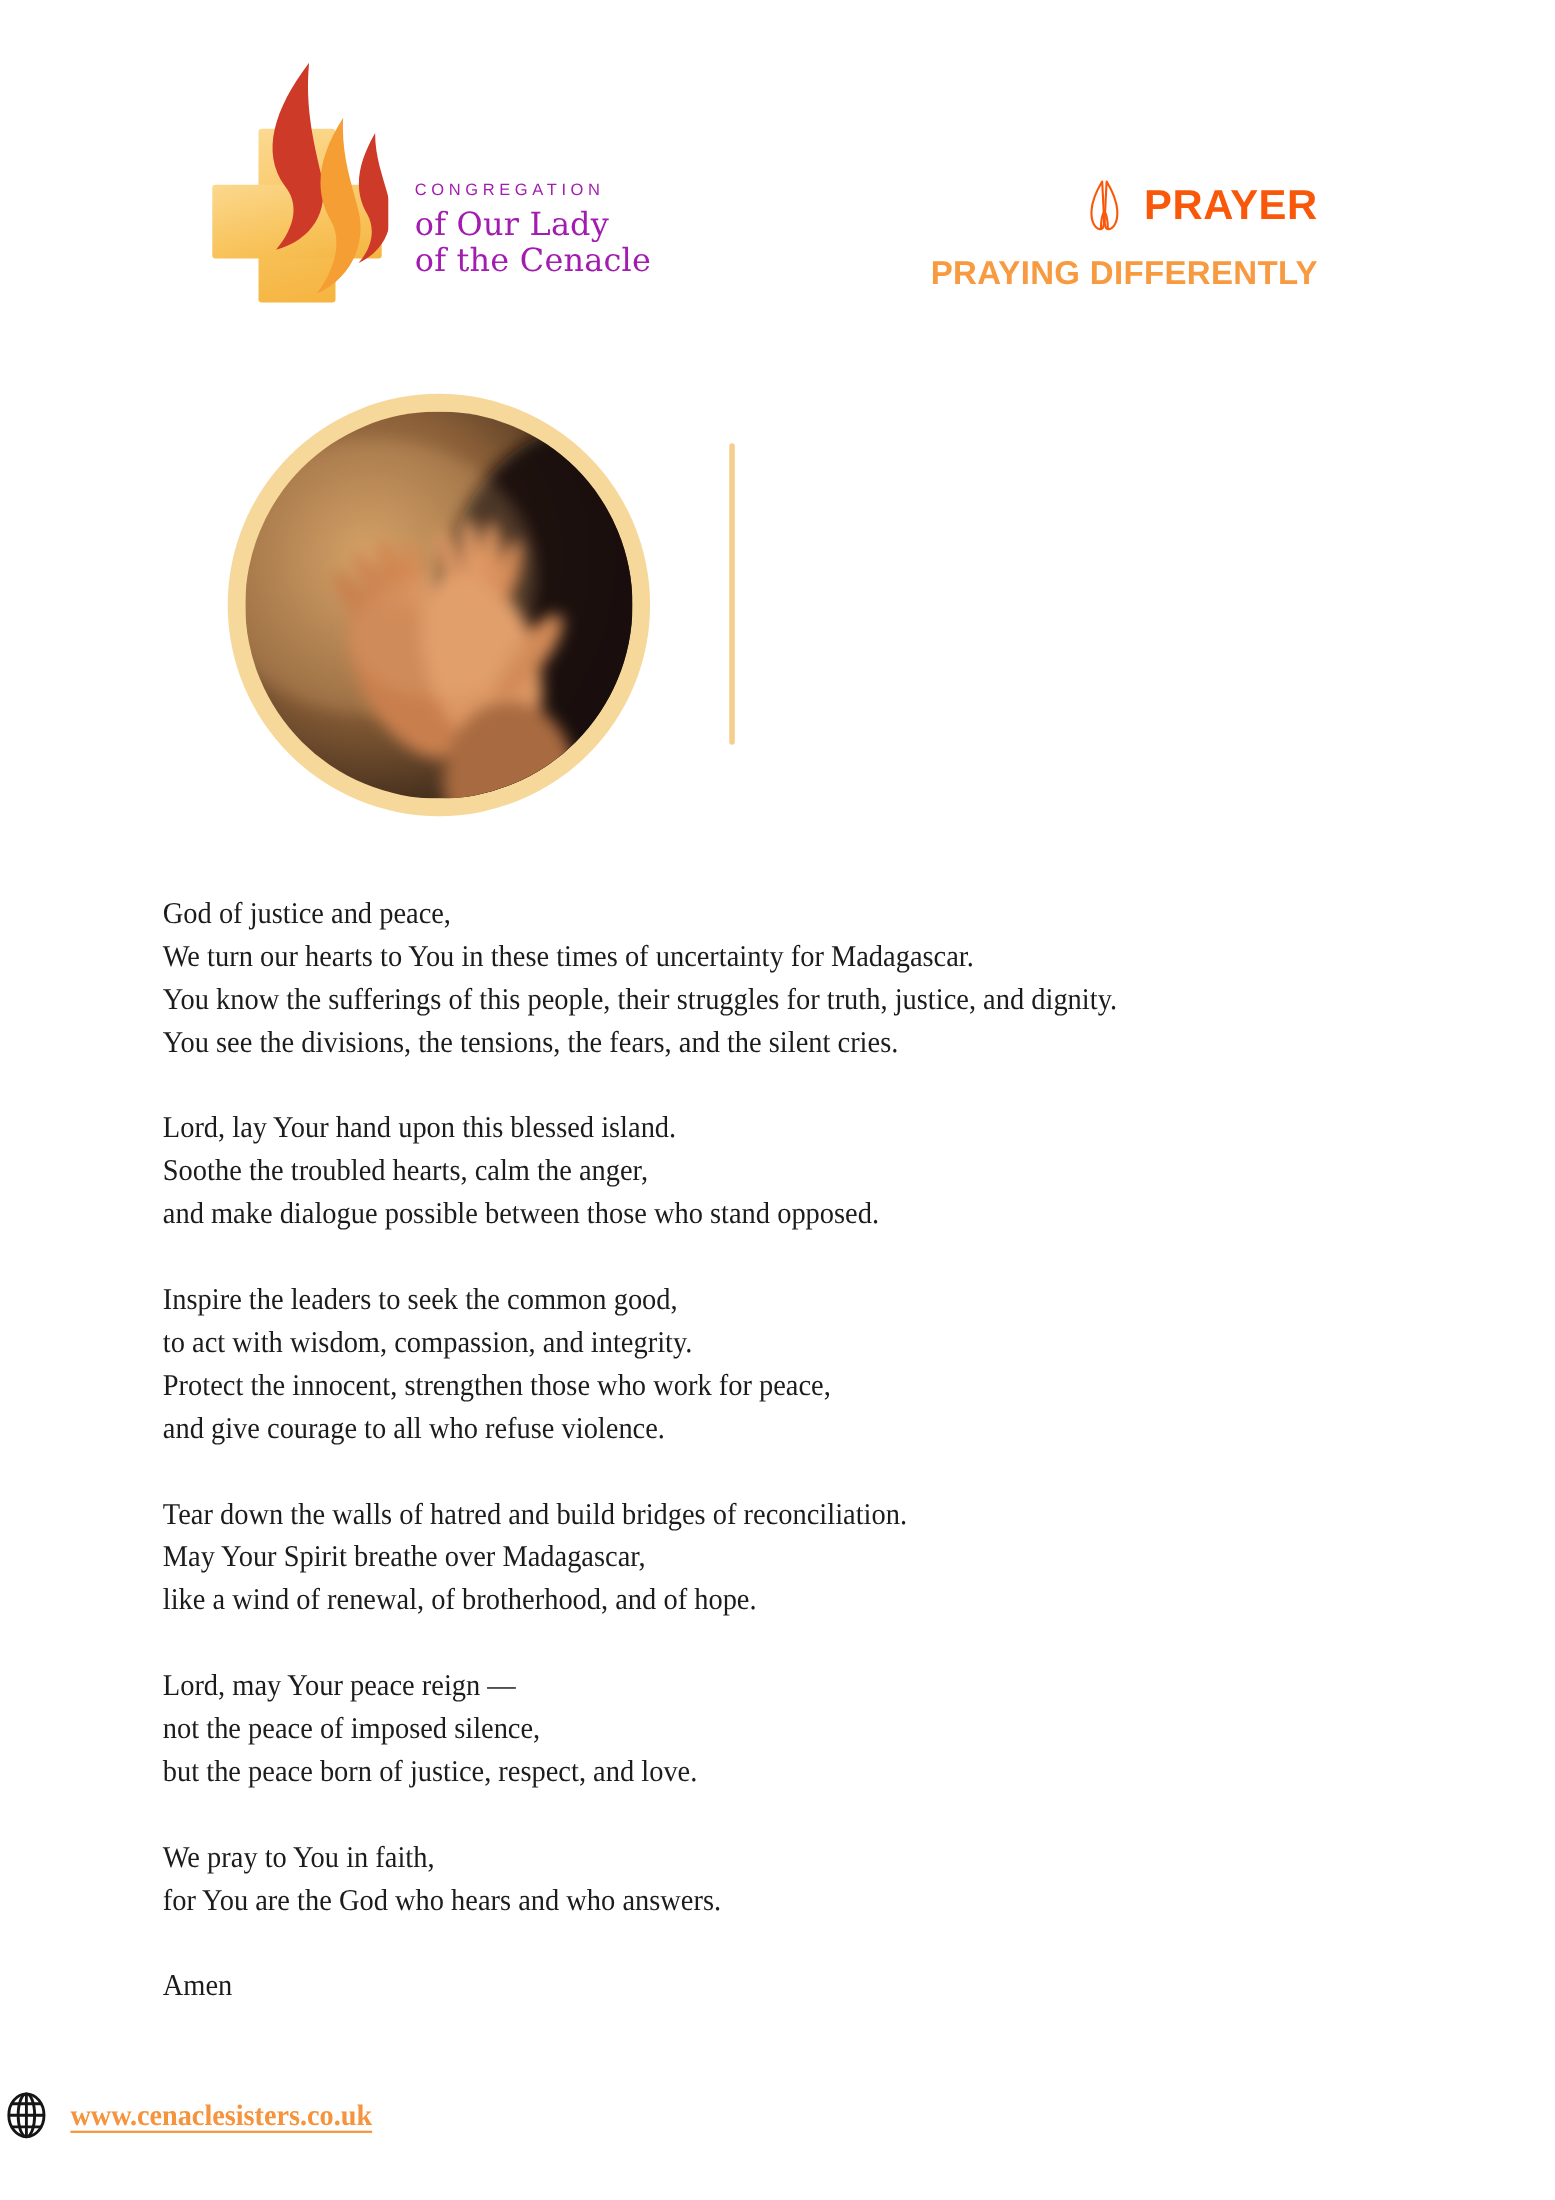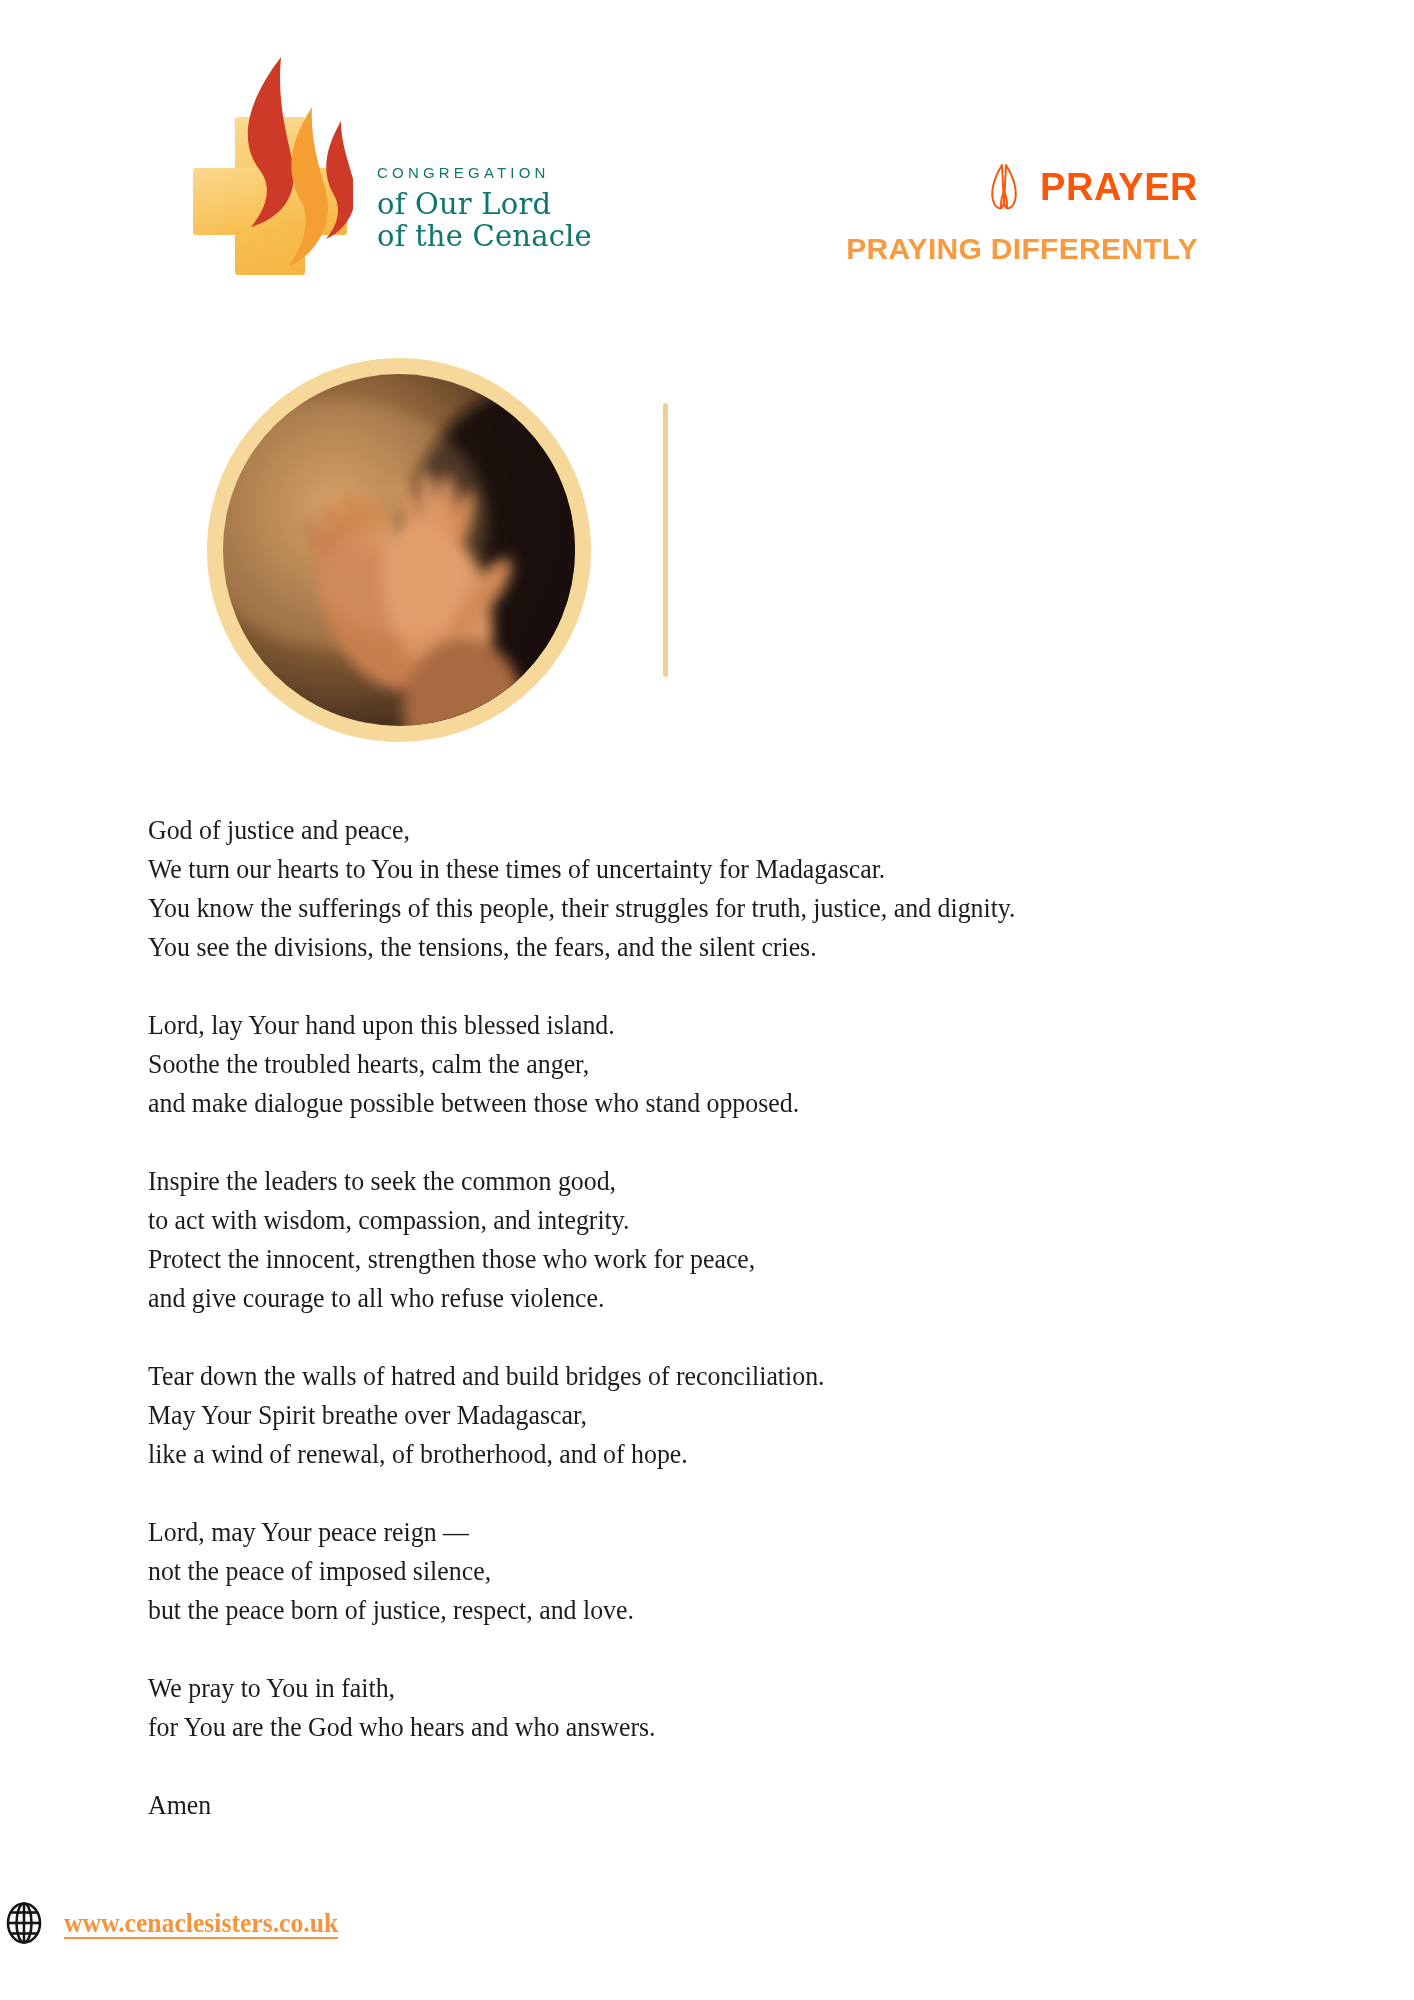--- a/index.html
+++ b/index.html
@@ -7,21 +7,21 @@
         font-family:"Liberation Serif","DejaVu Serif",serif;}
 
   
   .logo{position:absolute;left:193px;top:55px;display:flex;align-items:flex-end;}
   .logo-art{position:relative;width:160px;height:225px;}
   .cross-v{position:absolute;left:42px;top:62px;width:70px;height:158px;border-radius:3px;
            background:linear-gradient(165deg,#FBDA92 0%,#F8C35B 55%,#F5B440 100%);}
   .cross-h{position:absolute;left:0px;top:113px;width:154px;height:67px;border-radius:3px;
            background:linear-gradient(165deg,#FBD88E 0%,#F8C35B 60%,#F5B440 100%);}
   .flames{position:absolute;left:0;top:0;}
-  .logo-text{margin-left:24px;margin-bottom:28px;color:#0f766e;}
+  .logo-text{margin-left:24px;margin-bottom:28px;color:#a21caf;}
   .org-caps{font-family:"Liberation Sans",sans-serif;font-size:15px;font-weight:500;
             letter-spacing:4.2px;margin-bottom:7px;}
   .org-serif{font-family:"DejaVu Serif","Liberation Serif",serif;font-size:29px;line-height:32px;
              font-weight:500;letter-spacing:0.2px;}
 
   
   .badge{position:absolute;right:216px;top:162px;display:flex;flex-direction:column;
          align-items:flex-end;gap:20px;font-family:"Liberation Sans",sans-serif;}
   .badge-top{display:flex;align-items:center;gap:14px;color:#F9580A;}
   .badge-title{font-size:38px;font-weight:bold;letter-spacing:0.5px;}
@@ -66,21 +66,21 @@
         <path fill="#CE3A28" d="M88 2 C 56 44, 44 84, 66 114 C 78 129, 77 149, 58 172
                  C 90 163, 107 138, 99 104 C 93 77, 84 44, 88 2 Z"></path>
         <path fill="#F59E33" d="M119 52 C 96 88, 92 118, 108 146 C 117 162, 114 186, 95 212
                  C 128 197, 141 164, 132 133 C 126 110, 117 84, 119 52 Z"></path>
         <path fill="#CE3A28" d="M148 66 C 132 94, 128 118, 141 140 C 148 153, 146 169, 133 184
                  C 157 173, 167 149, 160 124 C 155 105, 148 88, 148 66 Z"></path>
       </svg>
     </div>
     <div class="logo-text">
       <div class="org-caps">CONGREGATION</div>
-      <div class="org-serif">of Our Lord</div>
+      <div class="org-serif">of Our Lady</div>
       <div class="org-serif">of the Cenacle</div>
     </div>
   </div>
 
   <div class="badge">
     <div class="badge-top">
       <svg width="44" height="50" viewBox="0 0 64 72" fill="none" stroke="#F9580A" stroke-width="2.8" stroke-linecap="round" stroke-linejoin="round">
         <path d="M29 4 C23 14 16 28 15 42 C14 56 19 66 26 67 C30.5 67.5 32 62 31.5 53 L30 22 C29.6 15 29.4 9 29 4 Z"></path>
         <path d="M35 4 C41 14 48 28 49 42 C50 56 45 66 38 67 C33.5 67.5 32 62 32.5 53 L34 22 C34.4 15 34.6 9 35 4 Z"></path>
         <path d="M27.5 66 C27.5 55 29.5 47 32 43.5 C34.5 47 36.5 55 36.5 66"></path>

